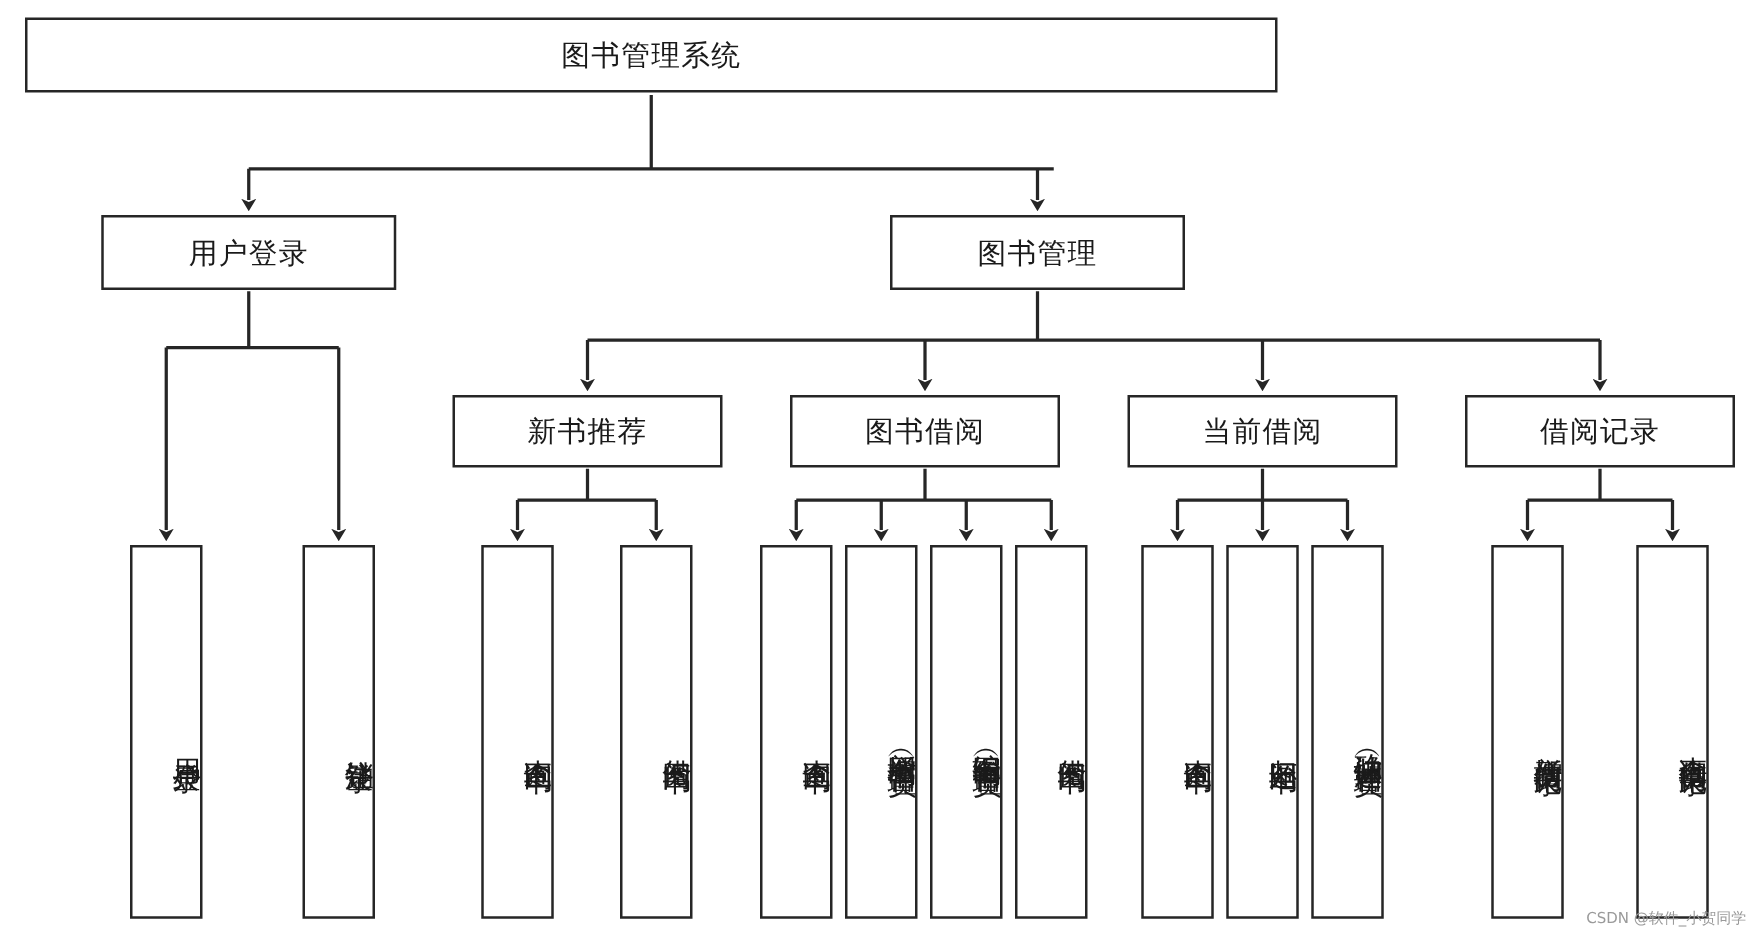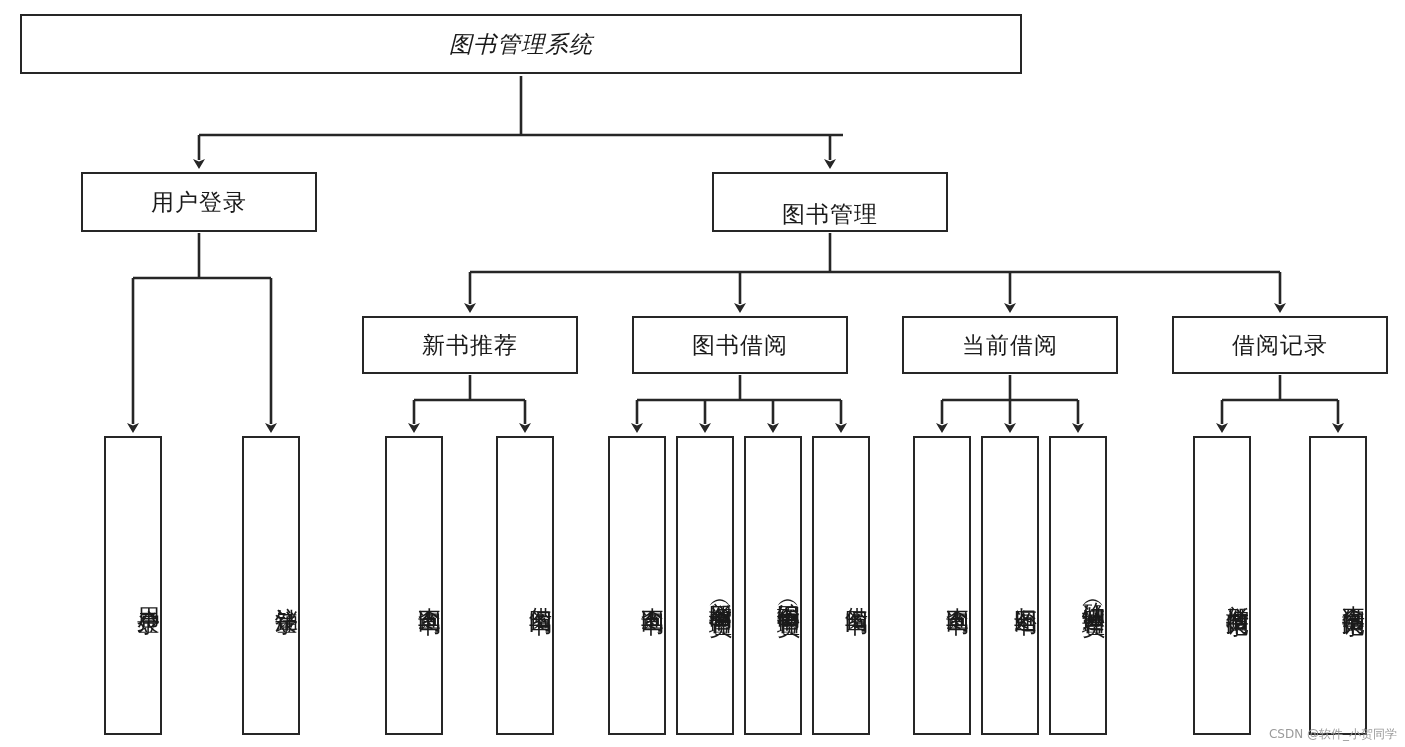--- a/index.html
+++ b/index.html
@@ -108,28 +108,28 @@
       <path d="M1010,400 L1010,424" marker-end="url(#arrow)"></path>
       <path d="M1078,400 L1078,424" marker-end="url(#arrow)"></path>
 
       <path d="M1280,375 L1280,400"></path>
       <path d="M1222,400 L1338,400"></path>
       <path d="M1222,400 L1222,424" marker-end="url(#arrow)"></path>
       <path d="M1338,400 L1338,424" marker-end="url(#arrow)"></path>
     </g>
   </svg>
 
-  <div class="node horiz" style="left:20px; top:14px; width:1002px; height:60px;font-style:italic;">
+  <div class="node horiz" style="left:20px; top:14px; width:1002px; height:60px;">
     <span>图书管理系统</span>
   </div>
 
   <div class="node horiz" style="left:81px; top:172px; width:236px; height:60px;">
     <span>用户登录</span>
   </div>
-  <div class="node horiz" style="left:712px; top:172px; width:236px; height:60px;align-items:flex-end;">
+  <div class="node horiz" style="left:712px; top:172px; width:236px; height:60px;">
     <span>图书管理</span>
   </div>
 
   <div class="node horiz" style="left:362px; top:316px; width:216px; height:58px;">
     <span>新书推荐</span>
   </div>
   <div class="node horiz" style="left:902px; top:316px; width:216px; height:58px;">
     <span>当前借阅</span>
   </div>
   <div class="node horiz" style="left:632px; top:316px; width:216px; height:58px;">

